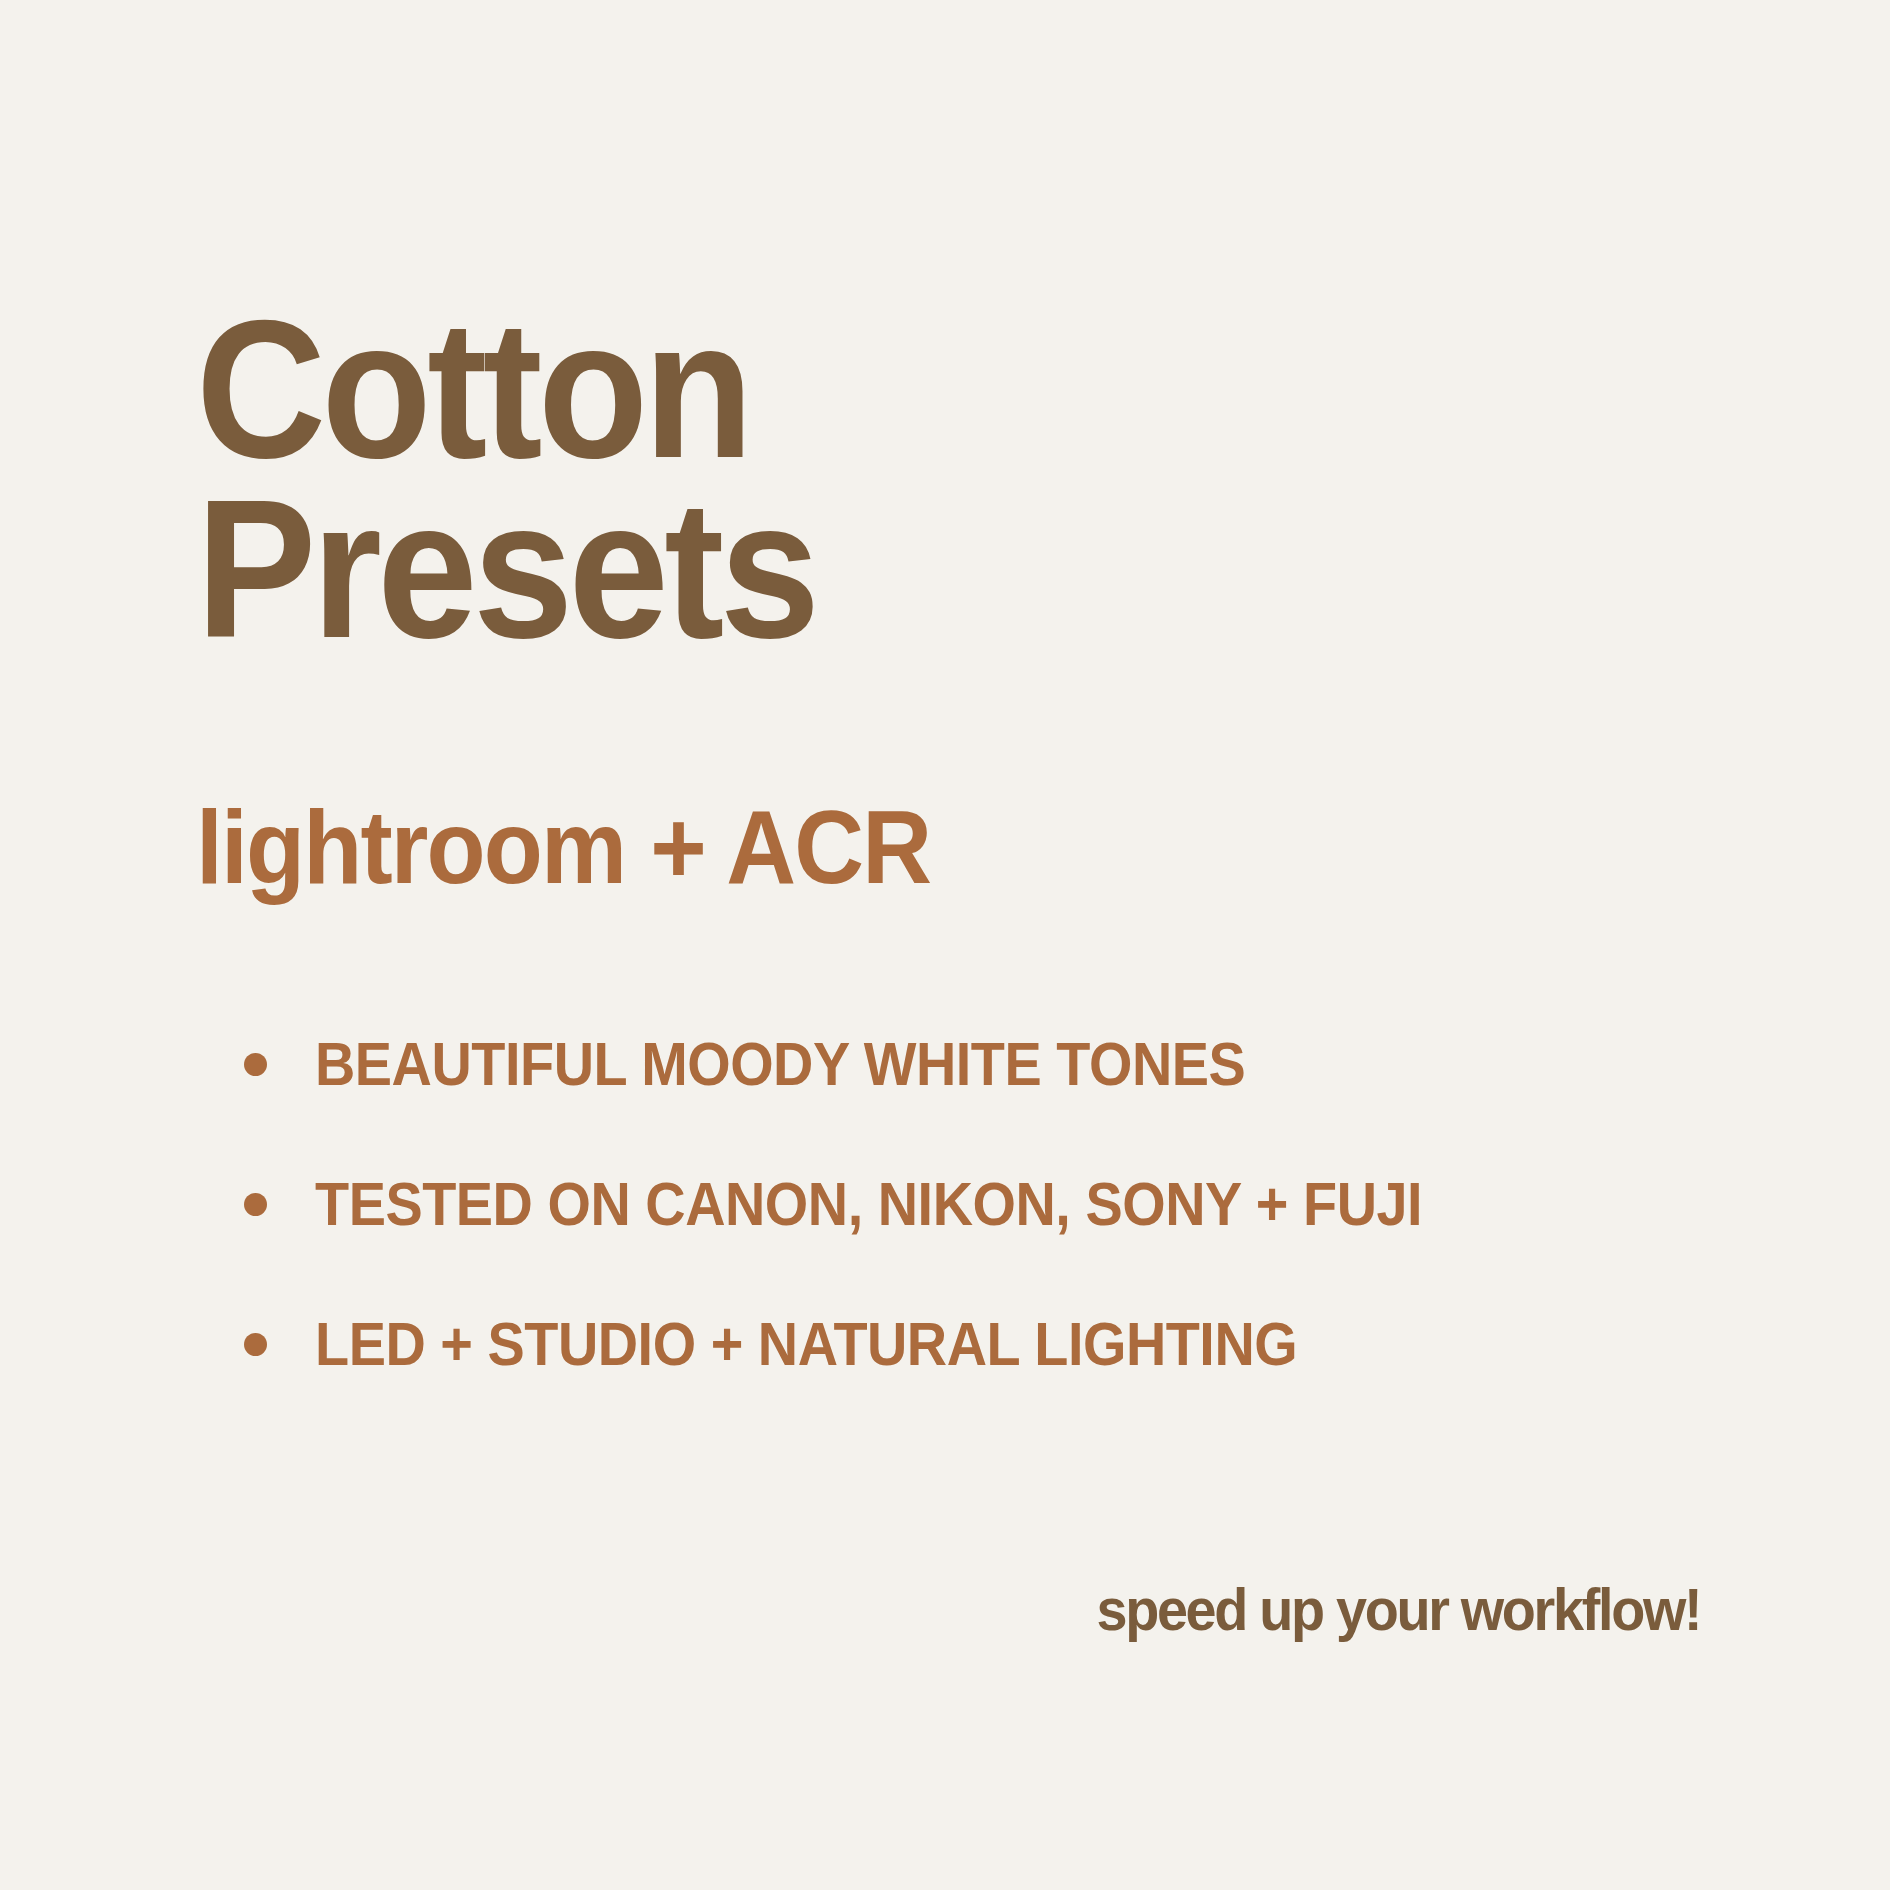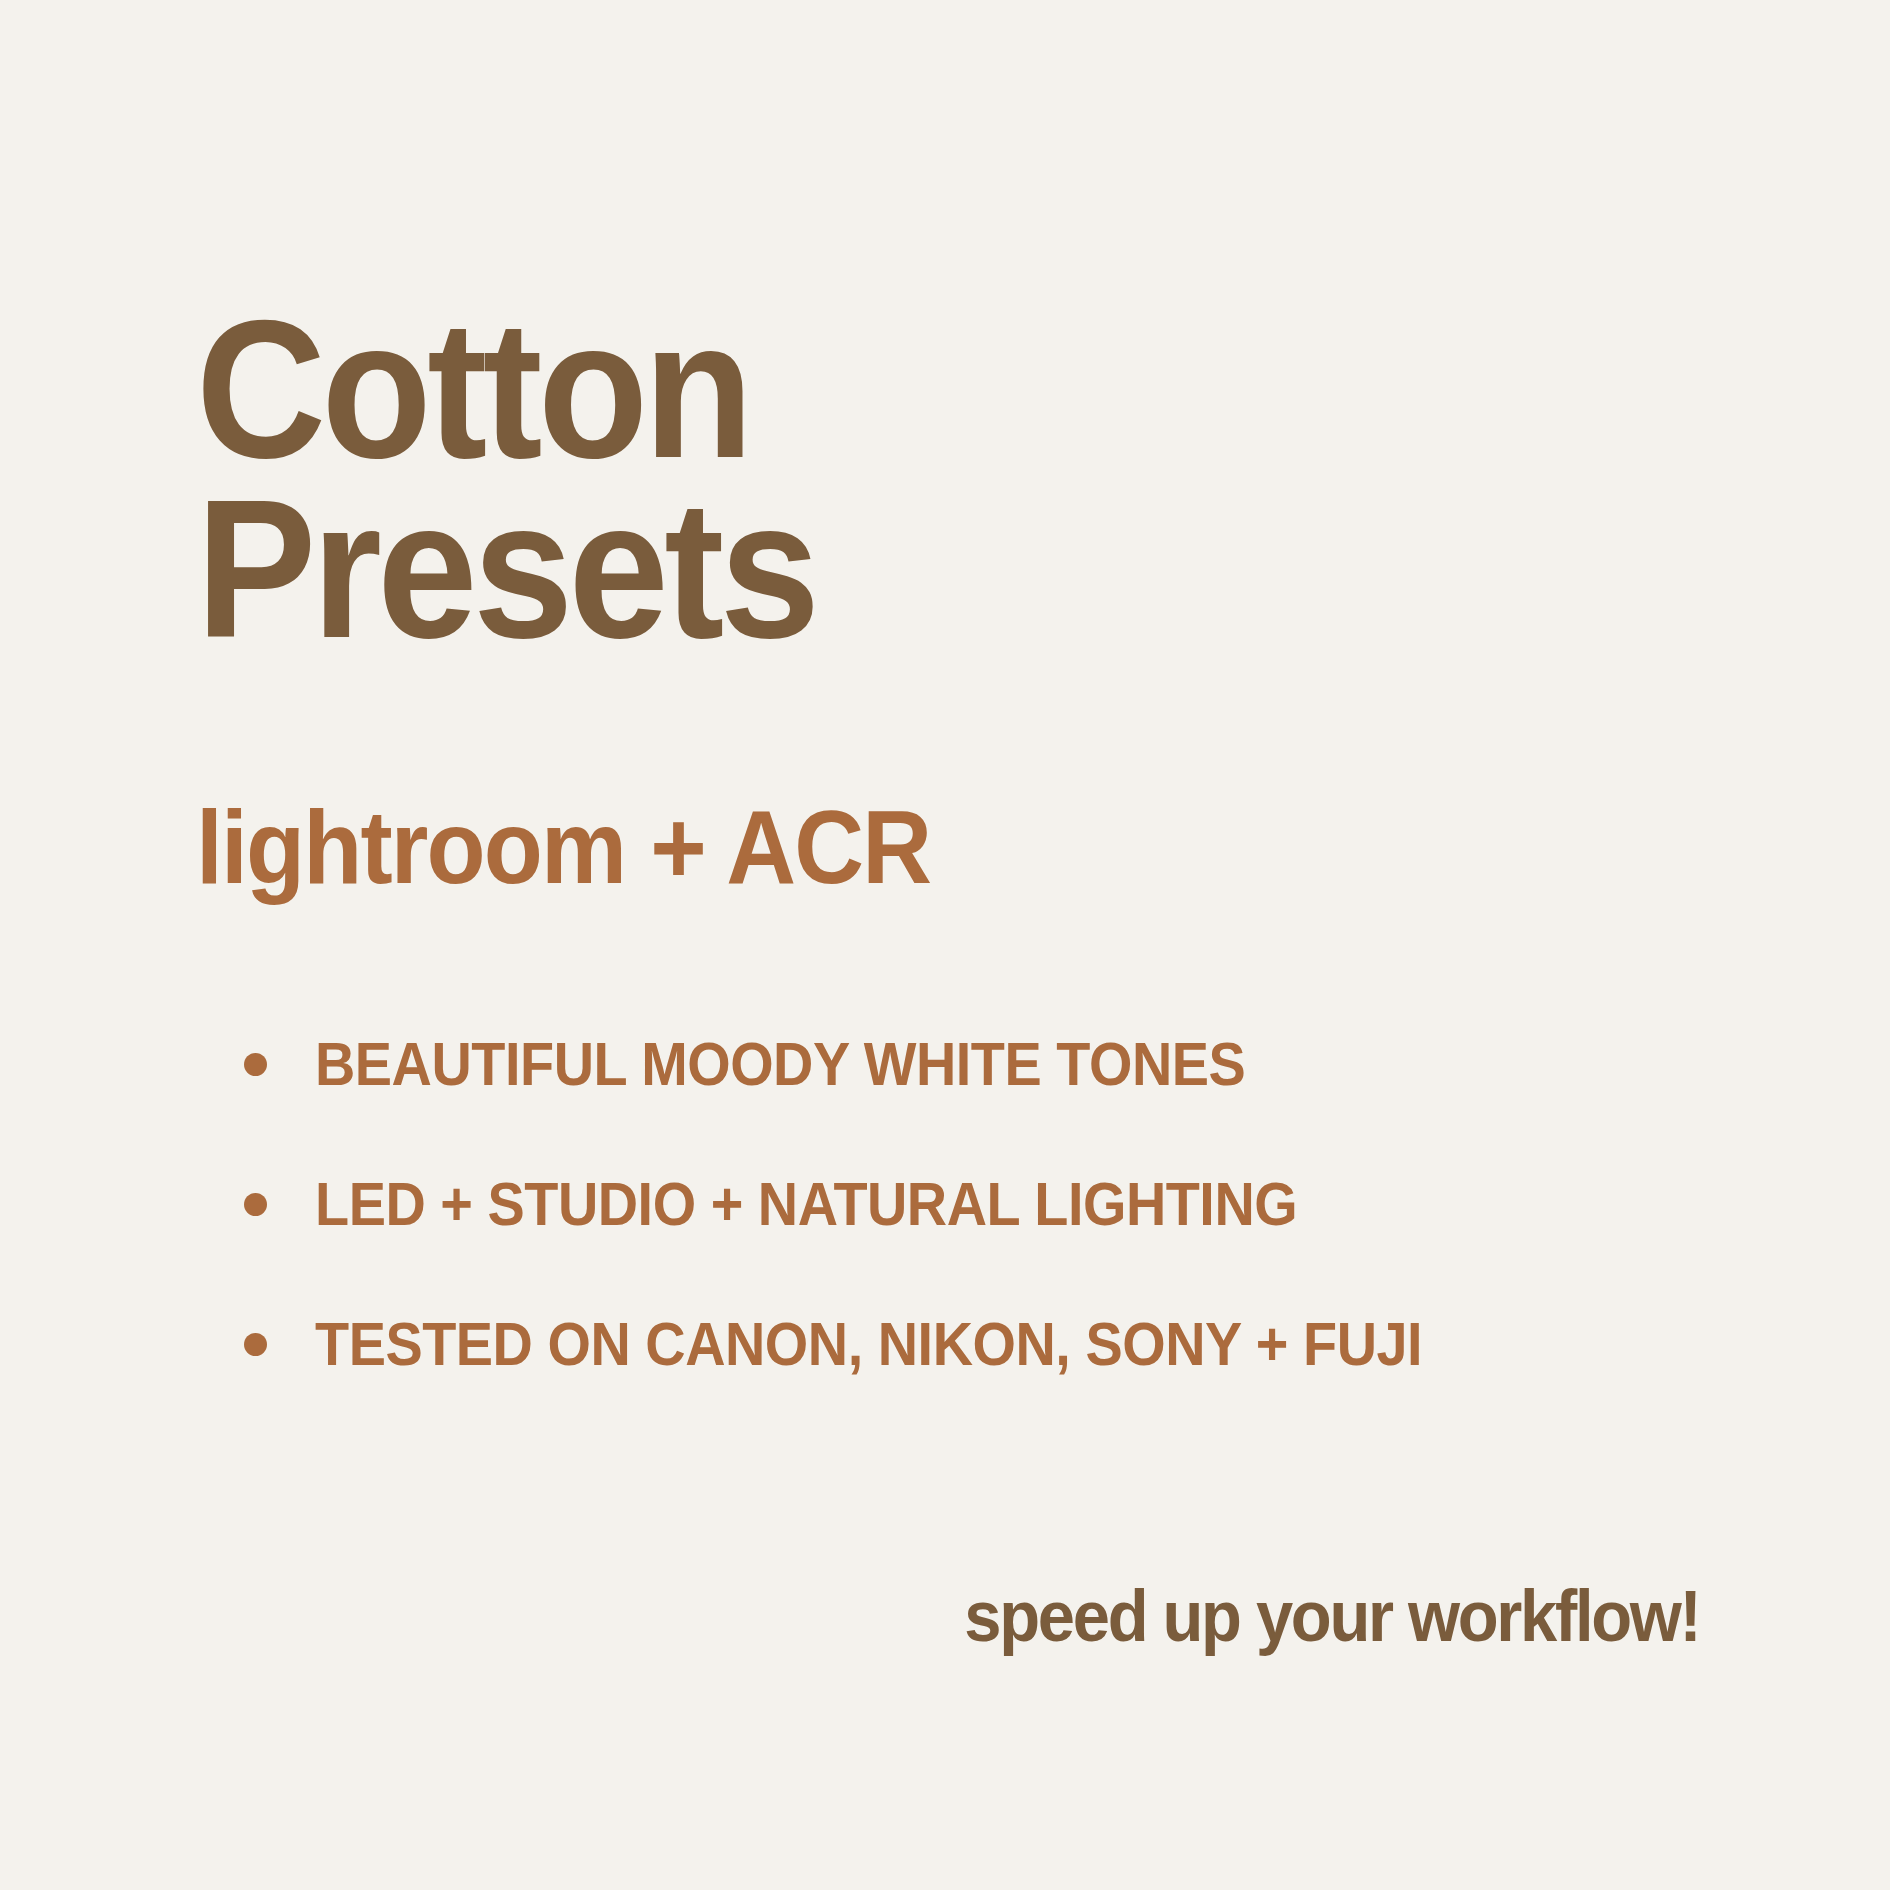--- a/index.html
+++ b/index.html
@@ -101,21 +101,21 @@
   
   .tagline {
     position: absolute;
     left: 0;
     right: 190px;
     top: 1580px;
     text-align: right;
     color: #7a5c3c;
     font-family: "Liberation Sans", "DejaVu Sans", sans-serif;
     font-weight: 700;
-    font-size: 72px;
+    font-size: 60px;
     line-height: 1;
     letter-spacing: -2.5px;
     white-space: nowrap;
   }
   .tagline-inner {
     display: inline-block;
     transform: scaleX(0.93);
     transform-origin: right center;
   }
 </style>
@@ -131,25 +131,25 @@
 
   <div class="subtitle">lightroom + ACR</div>
 
   <ul class="feature-list">
     <li class="feature-item">
       <span class="feature-bullet"></span>
       <span class="feature-label">BEAUTIFUL MOODY WHITE TONES</span>
     </li>
     <li class="feature-item">
       <span class="feature-bullet"></span>
-      <span class="feature-label">LED + STUDIO + NATURAL LIGHTING</span>
+      <span class="feature-label">TESTED ON CANON, NIKON, SONY + FUJI</span>
     </li>
     <li class="feature-item">
       <span class="feature-bullet"></span>
-      <span class="feature-label">TESTED ON CANON, NIKON, SONY + FUJI</span>
+      <span class="feature-label">LED + STUDIO + NATURAL LIGHTING</span>
     </li>
   </ul>
 
   <div class="tagline">
     <span class="tagline-inner">speed up your workflow!</span>
   </div>
 
 </div>
 
 </body></html>

